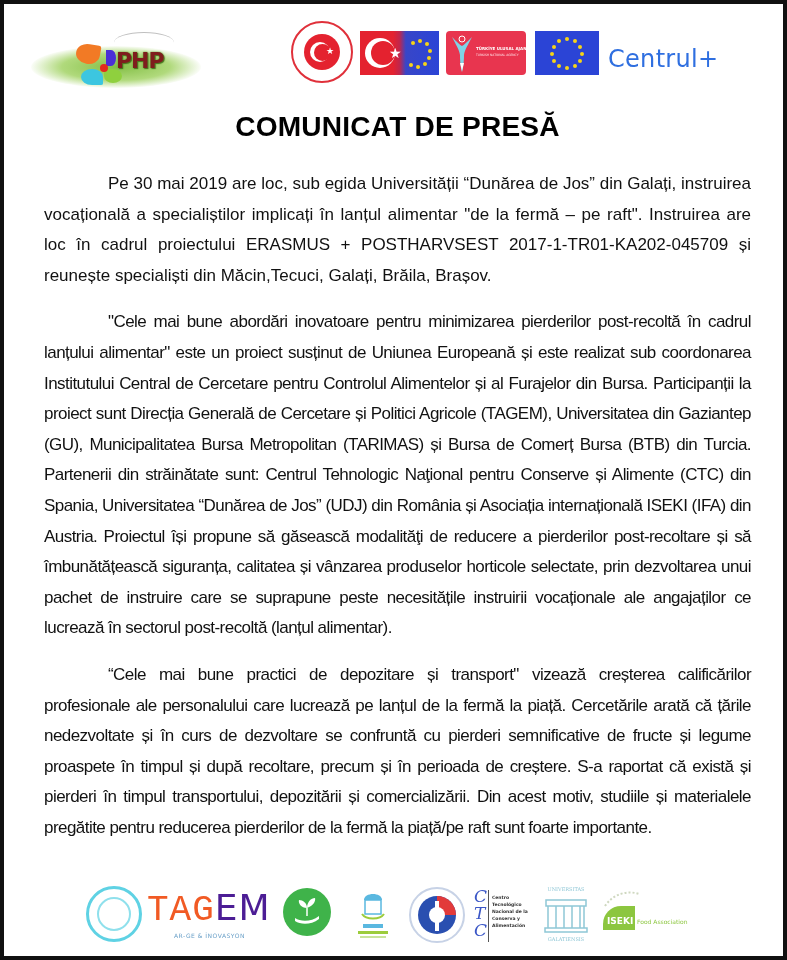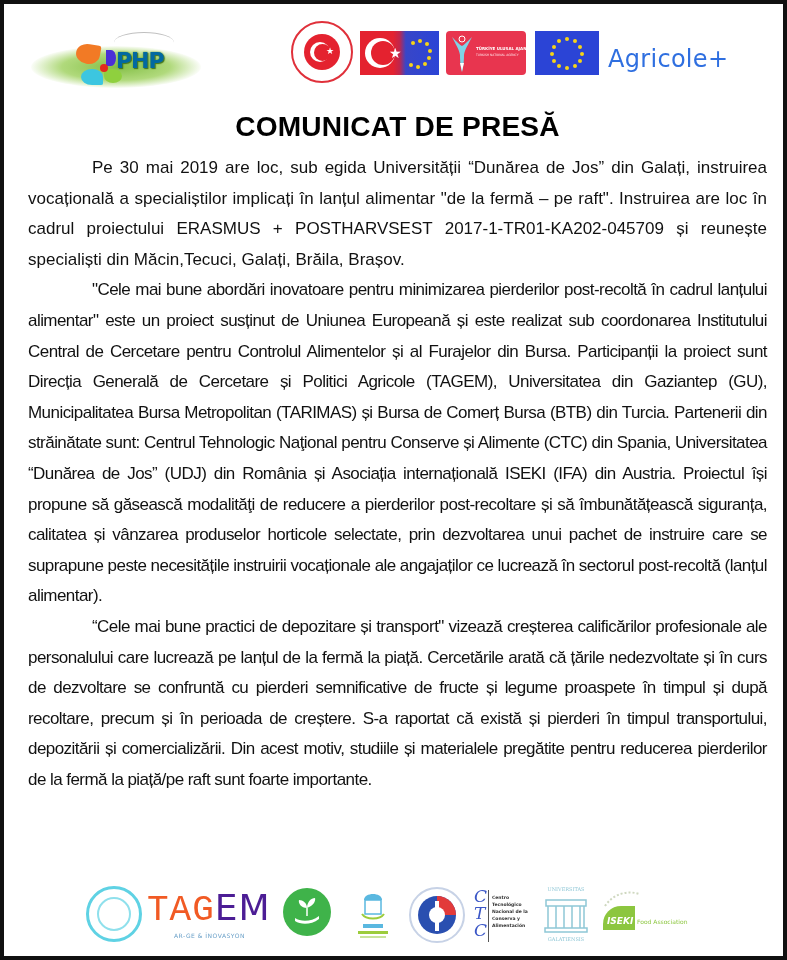--- a/index.html
+++ b/index.html
@@ -19,21 +19,21 @@
   }
   .petal { position: absolute; border-radius: 60% 0 60% 0; }
   .petal-orange { left: 50px; top: 18px; width: 24px; height: 20px; background: #f27a25; transform: rotate(10deg); border-radius: 50% 10% 50% 50%; }
   .petal-blue { left: 55px; top: 43px; width: 22px; height: 16px; background: #3cc6e0; border-radius: 50% 50% 10% 50%; }
   .petal-green { left: 78px; top: 43px; width: 18px; height: 14px; background: #8fd03e; border-radius: 10% 50% 50% 50%; }
   .petal-purple { left: 80px; top: 24px; width: 10px; height: 16px; background: #4b2fd6; border-radius: 0 60% 60% 0; }
   .petal-red { left: 74px; top: 38px; width: 8px; height: 8px; background: #e22b1c; border-radius: 50%; }
   .php-text {
     position: absolute; left: 90px; top: 22px;
     font-family: "DejaVu Sans", sans-serif; font-weight: bold; font-size: 22px;
-    color: #0369a1; letter-spacing: -1px;
+    color: #7f1d1d; letter-spacing: -1px;
     text-shadow: 0 0 2px #5a8f2a, 1px 1px 1px #3e6c17;
   }
   .php-arc {
     position: absolute; left: 88px; top: 6px; width: 60px; height: 20px;
     border-top: 1px solid #bfbfbf; border-radius: 50% 50% 0 0;
   }
   
   .seal { left: 287px; top: 17px; width: 62px; height: 62px; border-radius: 50%; border: 2px solid #e0303a; box-sizing: border-box; background: #fff; }
   .seal-inner {
     position: absolute; left: 11px; top: 11px; width: 36px; height: 36px; border-radius: 50%; background: #e4222f;
@@ -61,42 +61,42 @@
   .title {
     position: absolute; left: 0; top: 108px; width: 787px; text-align: center;
     font-family: "Liberation Sans", sans-serif; font-weight: bold; font-size: 27px; color: #000;
     letter-spacing: 0.2px; transform: scaleX(1.04); transform-origin: center;
   }
   .body-text {
     position: absolute; left: 24px; top: 149px; width: 739px;
     font-family: "Liberation Sans", sans-serif; font-size: 17px; line-height: 30.6px; color: #111111;
     text-align: justify;
   }
-  .body-text p { margin: 0; text-indent: 64px; }
+  .body-text p { margin: 16px; text-indent: 64px; }
   .body-text .cond { letter-spacing: -0.55px; }
 
   .footer-logos { position: absolute; left: 0; top: 870px; width: 787px; height: 85px; }
   .f-logo { position: absolute; }
   .seal-cyan { left: 82px; top: 12px; width: 56px; height: 56px; border-radius: 50%; border: 3px solid #5fd2e4; box-sizing: border-box; }
   .seal-cyan-inner { position: absolute; left: 8px; top: 8px; width: 34px; height: 34px; border-radius: 50%; border: 2px solid #8fe0ec; box-sizing: border-box; }
   .tagem { left: 143px; top: 16px; font-family: "DejaVu Sans", sans-serif; font-size: 36px; font-weight: normal; letter-spacing: 1px; line-height: 36px; }
   .tagem .t1 { color: #f15a24; font-family: Liberation Mono, monospace; }
   .tagem .t2 { color: #4c1d95; }
   .tagem-sub { left: 170px; top: 58px; font-family: "DejaVu Sans", sans-serif; font-size: 6px; color: #6aa0c8; letter-spacing: 0.5px; white-space: nowrap; }
   .green-circle { left: 279px; top: 14px; width: 48px; height: 48px; border-radius: 50%; background: #3fb34a; }
   .bursa { left: 350px; top: 12px; width: 38px; height: 60px; }
   .gaziantep { left: 405px; top: 13px; width: 56px; height: 56px; border-radius: 50%; border: 2px solid #c7d2e6; box-sizing: border-box; background: #fff; }
   .ctc { left: 470px; top: 14px; width: 60px; height: 55px; }
   .ctc-letters { position: absolute; left: 0; top: 0; font-family: "DejaVu Serif", serif; font-style: italic; font-size: 17px; line-height: 17px; color: #3a56c6; }
   .ctc-bar { position: absolute; left: 14px; top: 2px; width: 1px; height: 52px; background: #555; }
   .ctc-text { position: absolute; left: 18px; top: 6px; font-family: "DejaVu Sans", sans-serif; font-size: 4.5px; line-height: 7px; color: #333; font-weight: bold; }
   .udj { left: 537px; top: 10px; width: 50px; height: 60px; }
   .iseki { left: 593px; top: 14px; width: 120px; height: 50px; }
   .iseki-box { position: absolute; left: 6px; top: 18px; width: 32px; height: 24px; background: #8cc63f; border-radius: 18px 0 0 0; }
-  .iseki-label { position: absolute; left: 10px; top: 28px; font-family: "DejaVu Sans", sans-serif; font-weight: bold; font-size: 9px; color: #ffffff; font-style: italic; }
+  .iseki-label { position: absolute; left: 10px; top: 28px; font-family: "DejaVu Sans", sans-serif; font-weight: bold; font-size: 9px; color: #ffffff; }
   .iseki-sub { position: absolute; left: 40px; top: 30px; font-family: "DejaVu Sans", sans-serif; font-size: 6px; color: #8cc63f; white-space: nowrap; }
 </style>
 </head>
 <body>
 
 <div class="frame">
 
   <div class="header-logos">
     <div class="logo php-logo">
       <div class="php-grass"></div>
@@ -149,21 +149,21 @@
       <div class="eu-star" style="left:43px;top:28px;"></div>
       <div class="eu-star" style="left:38px;top:33px;"></div>
       <div class="eu-star" style="left:30px;top:35px;"></div>
       <div class="eu-star" style="left:22px;top:33px;"></div>
       <div class="eu-star" style="left:17px;top:28px;"></div>
       <div class="eu-star" style="left:15px;top:21px;"></div>
       <div class="eu-star" style="left:17px;top:14px;"></div>
       <div class="eu-star" style="left:22px;top:8px;"></div>
     </div>
 
-    <div class="logo erasmus">Agricole+</div>
+    <div class="logo erasmus">Centrul+</div>
   </div>
 
   <div class="title">COMUNICAT DE PRESĂ</div>
 
   <div class="body-text">
     <p>Pe 30 mai 2019 are loc, sub egida Universității “Dunărea de Jos” din Galați, instruirea vocațională a specialiștilor implicați în lanțul alimentar "de la fermă – pe raft". Instruirea are loc în cadrul proiectului ERASMUS + POSTHARVSEST 2017-1-TR01-KA202-045709 și reunește specialiști din Măcin,Tecuci, Galați, Brăila, Brașov.</p>
     <p class="cond">"Cele mai bune abordări inovatoare pentru minimizarea pierderilor post-recoltă în cadrul lanțului alimentar" este un proiect susținut de Uniunea Europeană și este realizat sub coordonarea Institutului Central de Cercetare pentru Controlul Alimentelor și al Furajelor din Bursa. Participanții la proiect sunt Direcția Generală de Cercetare și Politici Agricole (TAGEM), Universitatea din Gaziantep (GU), Municipalitatea Bursa Metropolitan (TARIMAS) și Bursa de Comerț Bursa (BTB) din Turcia. Partenerii din străinătate sunt: Centrul Tehnologic Naţional pentru Conserve și Alimente (CTC) din Spania, Universitatea “Dunărea de Jos” (UDJ) din România și Asociația internațională ISEKI (IFA) din Austria. Proiectul își propune să găsească modalităţi de reducere a pierderilor post-recoltare și să îmbunătățească siguranța, calitatea și vânzarea produselor horticole selectate, prin dezvoltarea unui pachet de instruire care se suprapune peste necesitățile instruirii vocaționale ale angajaților ce lucrează în sectorul post-recoltă (lanțul alimentar).</p>
     <p class="cond">“Cele mai bune practici de depozitare și transport" vizează creșterea calificărilor profesionale ale personalului care lucrează pe lanțul de la fermă la piață. Cercetările arată că țările nedezvoltate și în curs de dezvoltare se confruntă cu pierderi semnificative de fructe și legume proaspete în timpul și după recoltare, precum și în perioada de creștere. S-a raportat că există și pierderi în timpul transportului, depozitării și comercializării. Din acest motiv, studiile și materialele pregătite pentru reducerea pierderilor de la fermă la piață/pe raft sunt foarte importante.</p>
   </div>
 

